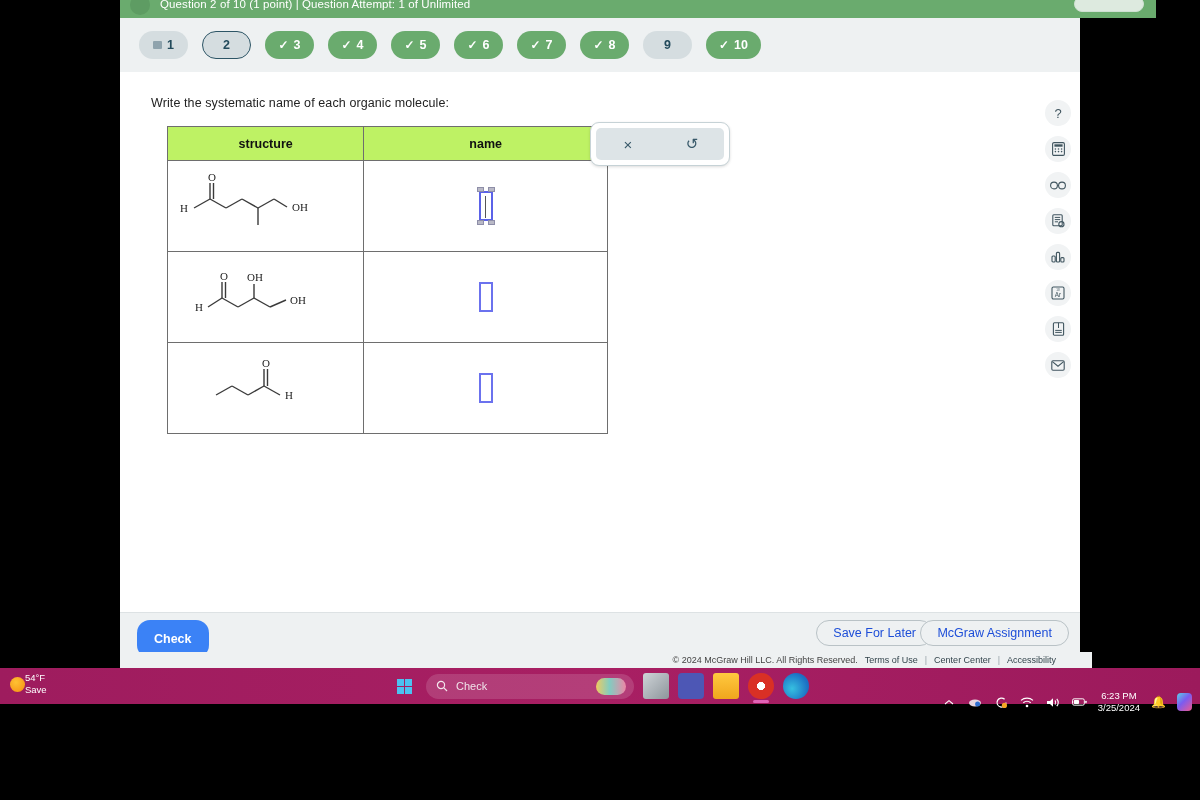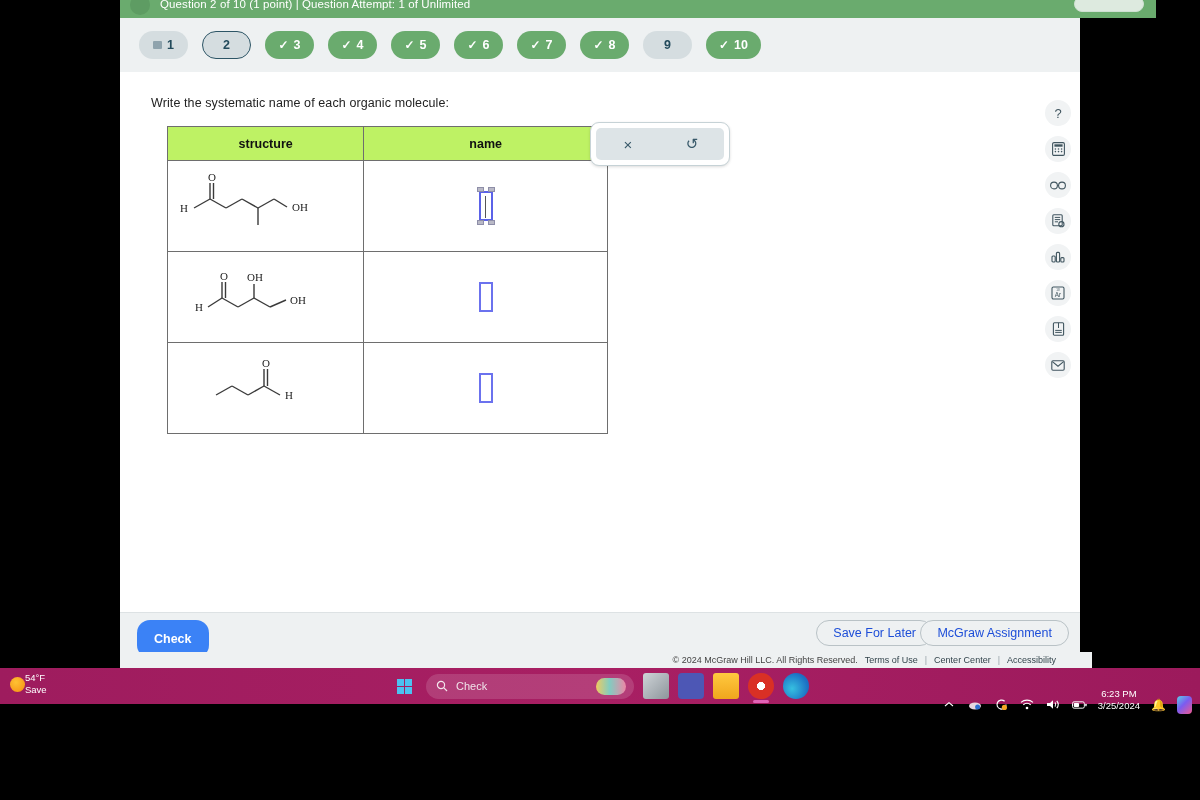--- a/index.html
+++ b/index.html
@@ -231,22 +231,22 @@
   }
   .app-edge {
     background: radial-gradient(circle at 35% 60%, #36c0e0, #1b6fc4 70%);
     border-radius: 50%;
   }
   .active-underline {
     position: absolute; bottom: -4px; left: 5px; width: 16px; height: 3px;
     background: #e163b6; border-radius: 2px;
   }
   #tray {
-    position: absolute; right: 8px; top: 0; height: 44px;
-    display: flex; align-items: flex-end; gap: 11px; font-size: 9.5px;
+    position: absolute; right: 8px; top: 12px; height: 44px;
+    display: flex; align-items: center; gap: 11px; font-size: 9.5px;
   }
   #tray .tray-ico { width: 15px; height: 15px; display: flex;
     align-items: center; justify-content: center; cursor: pointer; }
   #clock { text-align: center; line-height: 12px; font-size: 9.5px; cursor: pointer; }
   .bell { color: #f06ab0; font-size: 12px; }
   .copilot {
     width: 18px; height: 18px; border-radius: 4px;
     background: linear-gradient(135deg,#5ad1e6,#7b5cf0 45%,#f0598f);
   }
 </style>

